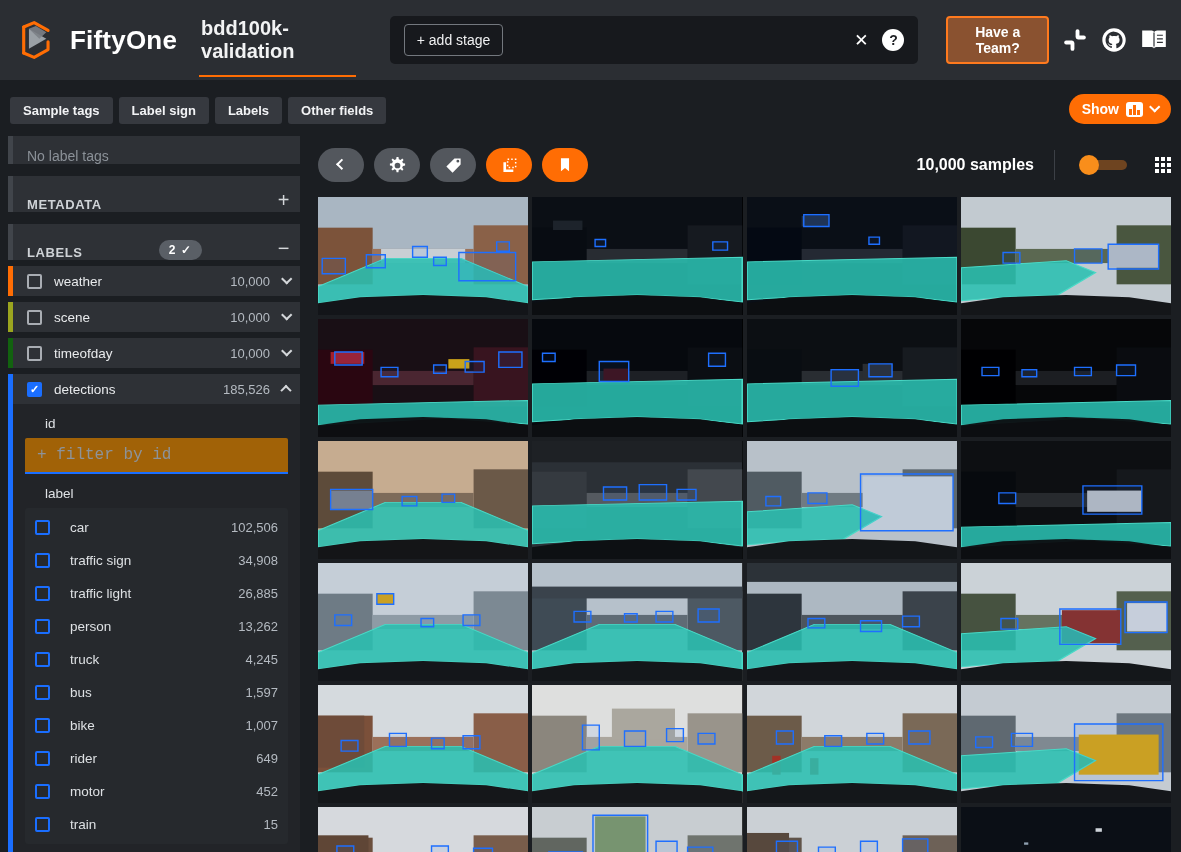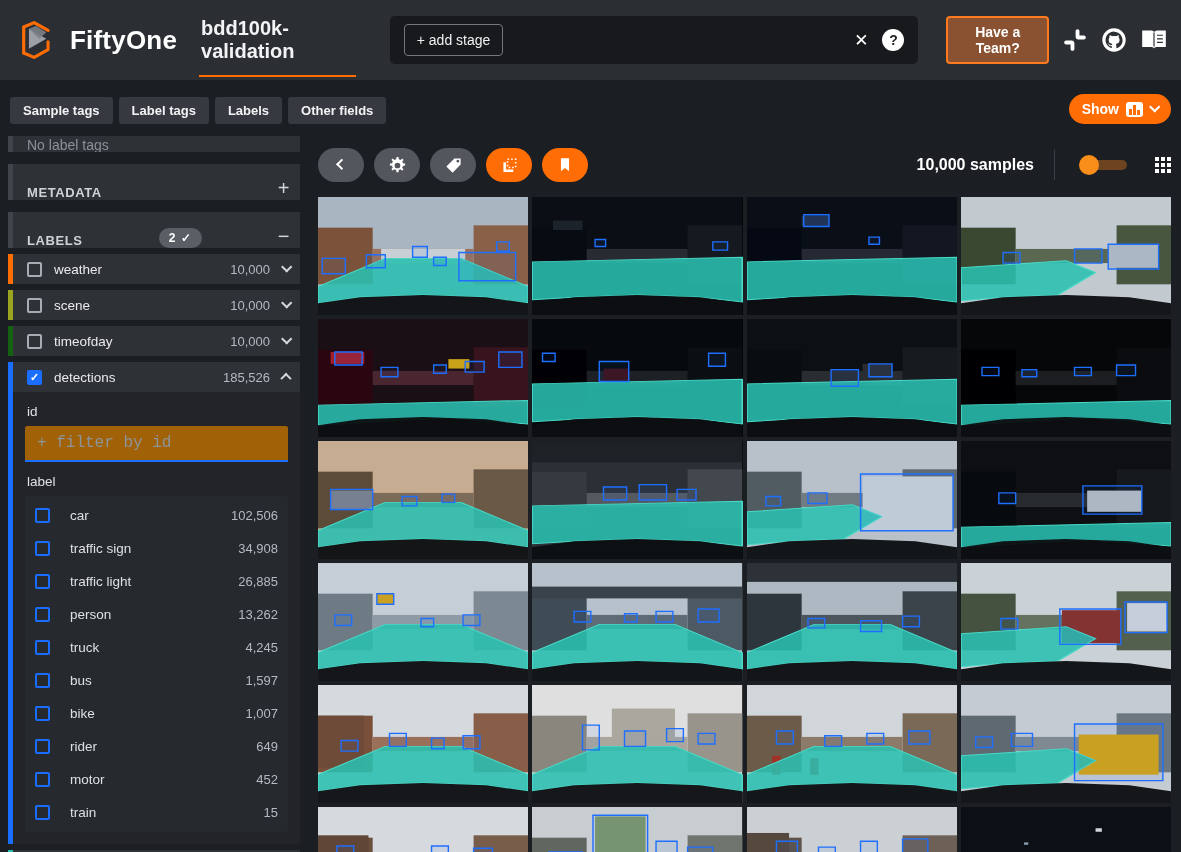--- a/index.html
+++ b/index.html
@@ -40,38 +40,38 @@
   .chev.white{border-color:#fff}
 
   
   .content{display:flex;height:732px}
   .sidebar{width:308px;flex:none;padding:4px 8px 0 8px;overflow:hidden}
   .main{flex:1;overflow:hidden;padding:0 10px}
 
   
   .sec{position:relative;background:var(--row);display:flex;align-items:flex-end;padding-left:19px;padding-right:10px}
   .sec::before{content:"";position:absolute;left:0;top:0;bottom:0;width:5px;background:#41454b}
-  .sec.cut{height:16px;color:var(--dim);font-size:14px;align-items:center;padding-top:1px;overflow:hidden}
+  .sec.cut{height:28px;color:var(--dim);font-size:14px;align-items:flex-end;padding-top:1px;overflow:hidden}
   .sec.head{height:36px;margin-top:12px;font-size:13px;letter-spacing:.6px;color:#cfd3d7;font-weight:600;cursor:pointer}
   .sec.head .act{margin-left:auto;font-size:20px;font-weight:400;color:#d4d7da}
   .badge{margin-left:auto;background:#5a5f66;border-radius:12px;padding:3px 10px;font-size:12px;color:#fff;display:flex;gap:5px;align-items:center;font-weight:600}
   .badge + .act{margin-left:12px}
 
   .fgroup{position:relative;margin-top:6px;padding-left:5px}
   .fgroup::before{content:"";position:absolute;left:0;top:0;bottom:0;width:5px;background:var(--bar)}
   .frow{height:30px;background:var(--row);display:flex;align-items:center;padding:0 10px 0 14px;gap:12px;cursor:pointer}
   .flabel{font-size:13.5px;color:#e8eaec}
   .fcount{margin-left:auto;font-size:13px;color:var(--muted)}
   .cb{width:15px;height:15px;border-radius:2px;display:inline-flex;align-items:center;justify-content:center;font-size:11px;font-weight:700;flex:none;cursor:pointer}
   .cb.unchecked-grey{border:2px solid #a9adb3}
   .cb.unchecked-blue{border:2px solid var(--blue)}
   .cb.checked-blue{background:var(--blue);color:#fff}
 
   .panel{background:var(--panel);padding:8px 12px 12px 12px}
-  .ptitle{font-size:13.5px;color:#dfe2e5;margin:4px 0 7px 2px}
+  .ptitle{font-size:13.5px;color:#dfe2e5;margin:4px 0 7px 20px}
   .fin{width:100%;height:36px;background:#a16207;border:none;border-bottom:2px solid var(--blue);border-radius:2px 2px 0 0;color:#c6cbd1;font-size:16px;padding:0 12px;font-family:Liberation Mono, monospace;outline:none}
   .fin::placeholder{color:#8d939a}
   .lblbox{background:#26292d;border-radius:3px;padding:3px 10px;margin-top:4px}
   .crow{height:33px;display:flex;align-items:center;gap:20px;cursor:pointer}
   .cname{font-size:13.5px;color:#dde0e3}
   .ccount{margin-left:auto;font-size:13px;color:var(--muted)}
 
   
   .toolbar{margin-top:14px;height:38px;display:flex;align-items:center;gap:10px}
   .pill{width:46px;height:34px;border-radius:17px;background:#53575d;border:none;display:flex;align-items:center;justify-content:center;cursor:pointer}
@@ -140,21 +140,21 @@
           <path d="M11 2.6v12"></path>
           <path d="M13.5 5h5M13.5 8h5M13.5 11h5"></path>
         </g>
       </svg>
     </span>
   </header>
 
   <div class="tabrow">
     <div class="tabs" style="display:flex;gap:6px">
         <button class="tab">Sample tags</button>
-        <button class="tab">Label tags</button>
+        <button class="tab">Label sign</button>
         <button class="tab">Labels</button>
         <button class="tab">Other fields</button>
       </div>
     <span class="tab-spacer"></span>
     <button class="show-btn">
       <span>Show</span>
       <span class="chart-ico">
           <i style="height:6px"></i>
           <i style="height:10px"></i>
           <i style="height:5px"></i>

